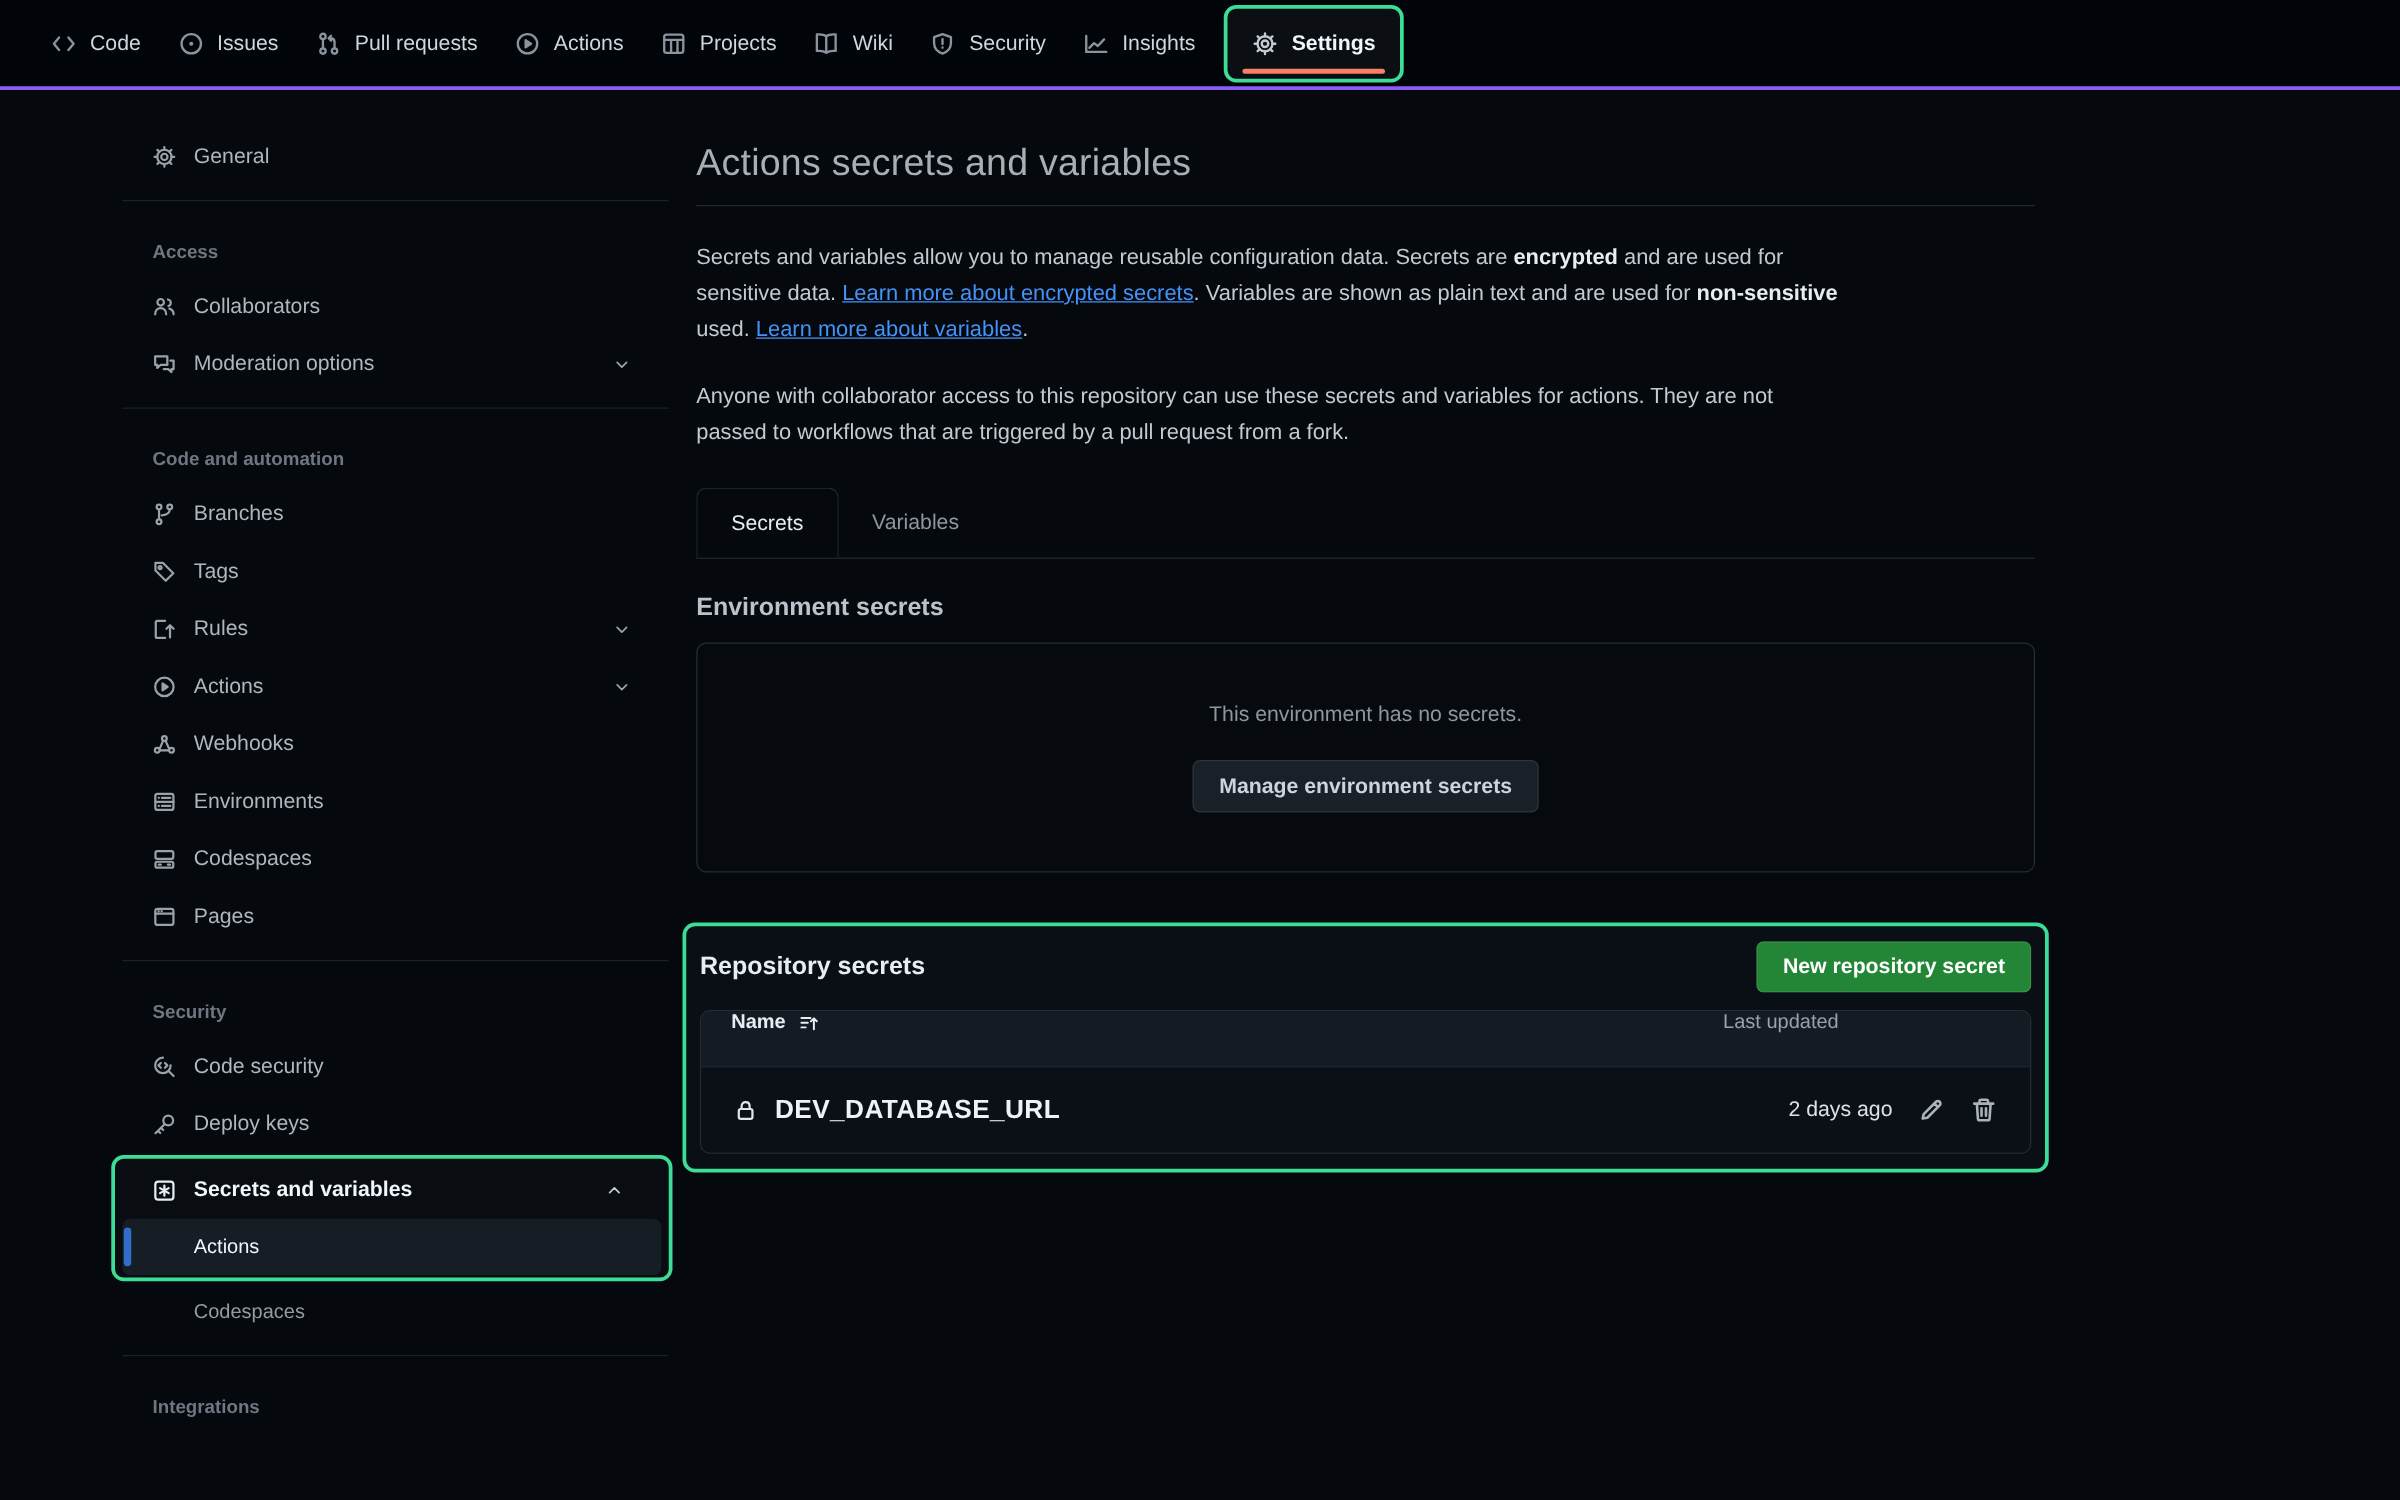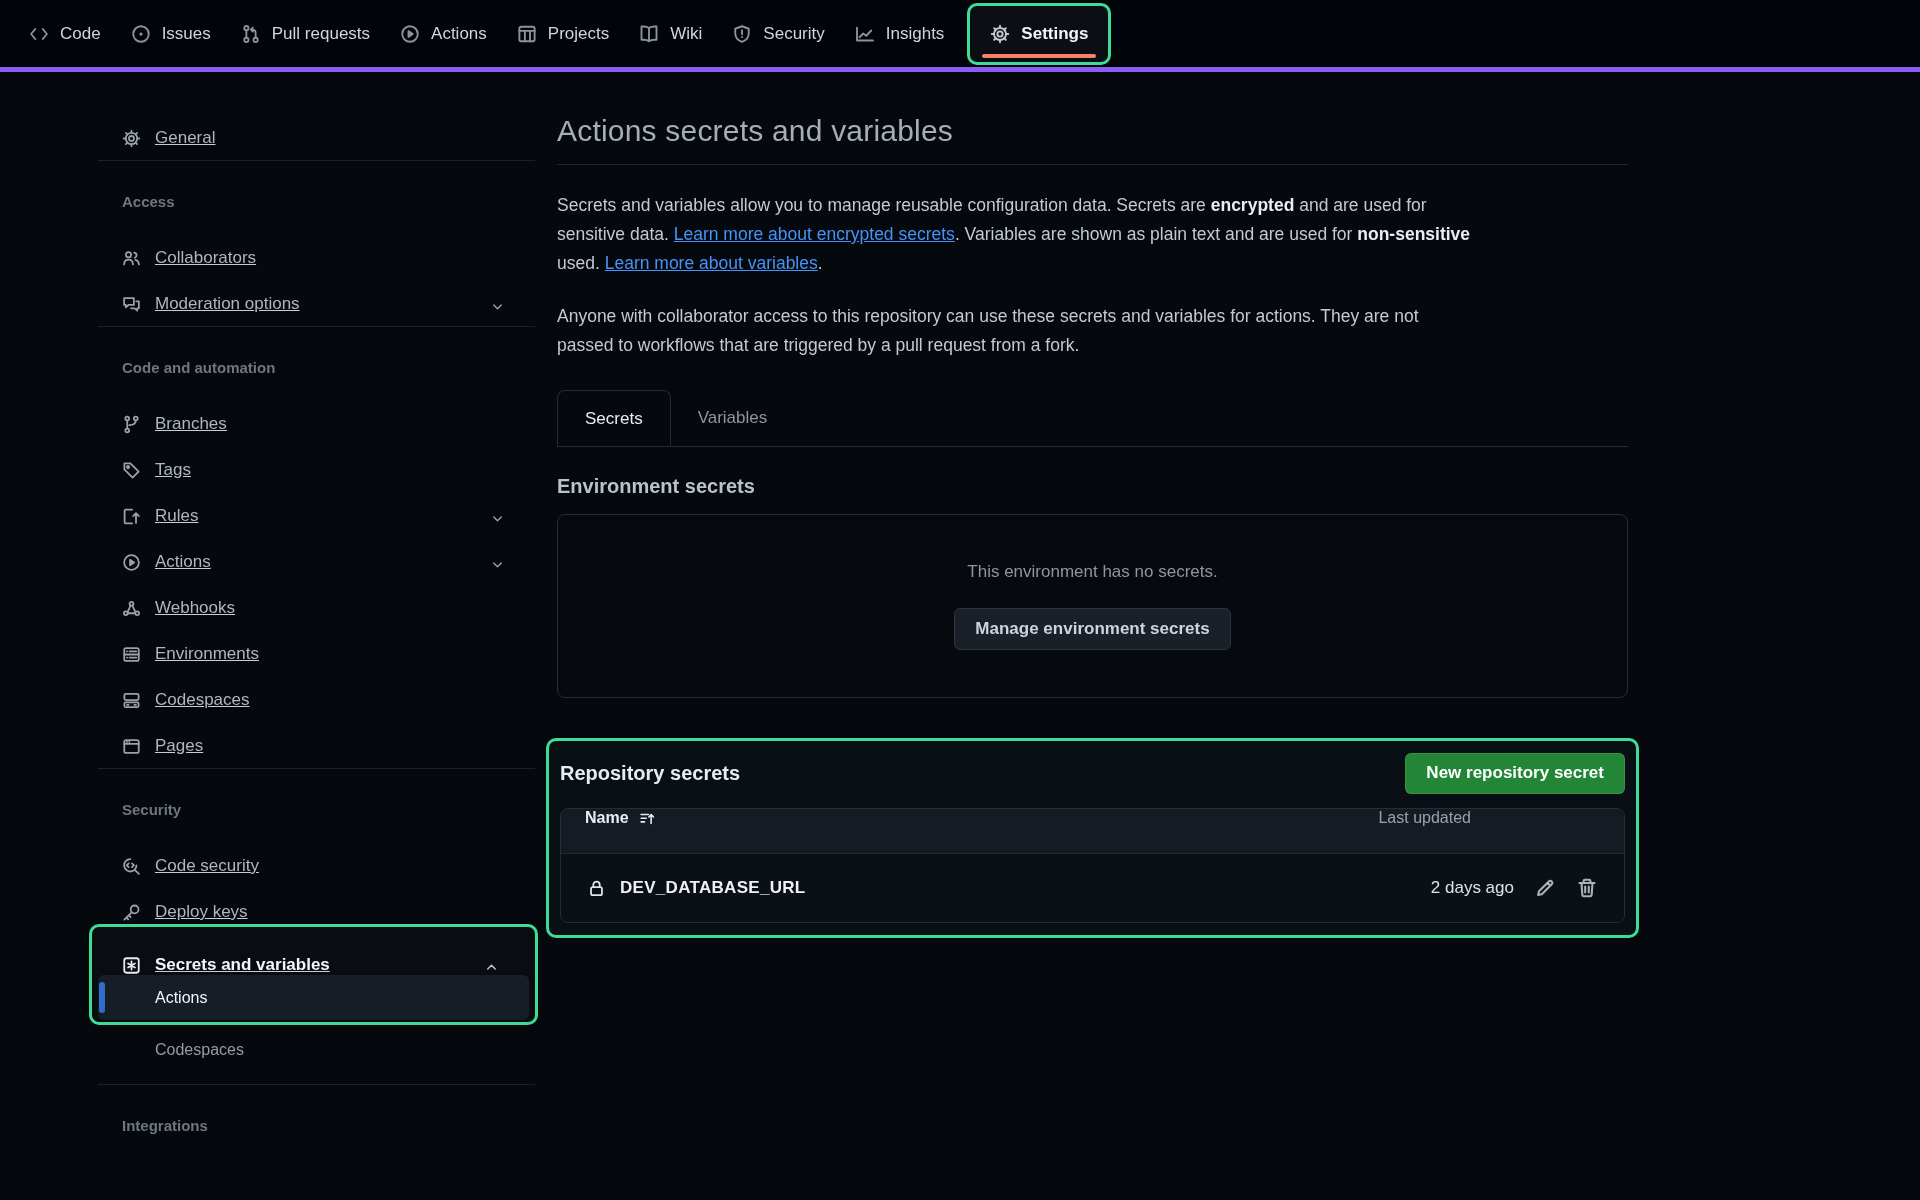--- a/index.html
+++ b/index.html
@@ -5,33 +5,33 @@
   * { margin:0; padding:0; box-sizing:border-box; }
   html,body { background:#000; }
   body { font-family:"Liberation Sans","DejaVu Sans",sans-serif; }
   #app { position:relative; width:1920px; height:1200px; background:#05080c; overflow:hidden; color:#c6ced6; }
 
   
   svg.ic { display:block; fill:none; stroke:currentColor; stroke-width:1.5; stroke-linecap:round; stroke-linejoin:round; }
 
   
   .topnav { position:absolute; left:0; top:0; width:1920px; height:72px; background:#010409;
-            border-bottom:5px solid #8b5cf6; display:flex; align-items:center; padding-left:14px; }
+            border-bottom:3px solid #8b5cf6; display:flex; align-items:center; padding-left:26px; }
   .nav-item { display:flex; align-items:center; gap:11px; padding:0 15px; height:72px; cursor:pointer; }
   .nav-item .nico { color:#8b949e; }
   .nav-label { font-size:17px; color:#ced6de; }
   .settings-wrap { position:relative; display:flex; align-items:center; gap:11px; height:62px;
                    margin-left:8px; padding:0 20px; border:3px solid #3ddc97; border-radius:10px; background:#0b0f14; }
   .settings-wrap .nav-label { color:#f0f6fc; font-weight:700; }
   .settings-wrap::after { content:""; position:absolute; left:12px; right:12px; bottom:4px; height:4px;
                           border-radius:2px; background:#f78166; }
 
   
   .sidebar { position:absolute; left:98px; top:72px; width:437px; padding-top:30px; }
-  .sb-item { display:flex; align-items:flex-end; gap:14px; height:46px; padding-left:24px; border-radius:6px; cursor:pointer;text-decoration:underline; }
+  .sb-item { display:flex; align-items:center; gap:14px; height:46px; padding-left:24px; border-radius:6px; cursor:pointer; }
   .sb-ic { color:#99a1ab; width:19px; display:flex; }
   .sb-label { font-size:17px; color:#aeb6bf; }
   .sb-chev { margin-left:auto; margin-right:30px; color:#99a1ab; }
   .sb-divider { border-top:1px solid #1b212a; margin:12px 0; }
   .sb-section { font-size:15px; font-weight:700; color:#6e7781; padding:20px 0 12px 24px; }
   .sb-sub { display:flex; align-items:center; height:45px; padding-left:57px; font-size:16px; color:#959ca4; cursor:pointer; border-radius:6px; }
   .sb-anno { border:3px solid #3ddc97; border-radius:10px; margin:2px -3px 2px -9px; padding:2px 6px; background:#090d12; }
   .sb-anno .sb-item .sb-label { color:#f0f6fc; font-weight:700; font-size:17px; }
   .sb-sub.selected { position:relative; background:#171d25; color:#f0f6fc; }
   .sb-sub.selected::before { content:""; position:absolute; left:1px; top:7px; bottom:7px; width:6px;
@@ -65,21 +65,21 @@
   .repo-heading { font-size:20px; font-weight:700; color:#e6edf3; }
   .btn-primary { background:#238636; border:1px solid rgba(255,255,255,.1); border-radius:6px; height:41px; padding:0 20px;
                  font-size:17px; font-weight:600; color:#fff; display:flex; align-items:center; cursor:pointer;
                  font-family:inherit; }
   .table { margin-top:12px; border:1px solid #262d36; border-radius:8px; overflow:hidden; }
   .thead { background:#151b23; height:45px; display:flex; align-items:flex-start; justify-content:space-between;
            padding:0 24px; border-bottom:1px solid #232a33; }
   .th-name { display:flex; align-items:center; gap:10px; font-size:16px; font-weight:700; color:#e6edf3; cursor:pointer; }
   .th-updated { font-size:16px; color:#99a1ab; margin-right:129px; }
   .trow { background:#0b1016; height:68px; display:flex; align-items:center; padding:0 26px; }
-  .secret-name { display:flex; align-items:center; gap:14px; color:#eef2f6; font-size:17px; font-weight:700;
+  .secret-name { display:flex; align-items:center; gap:14px; color:#eef2f6; font-size:21px; font-weight:700;
                  letter-spacing:.3px; }
   .row-right { margin-left:auto; display:flex; align-items:center; gap:20px; }
   .row-updated { font-size:17px; color:#dbe2e9; }
   .row-act { color:#aab2ba; cursor:pointer; display:flex; }
 </style>
 </head>
 <body>
 
 <div id="app">
 

